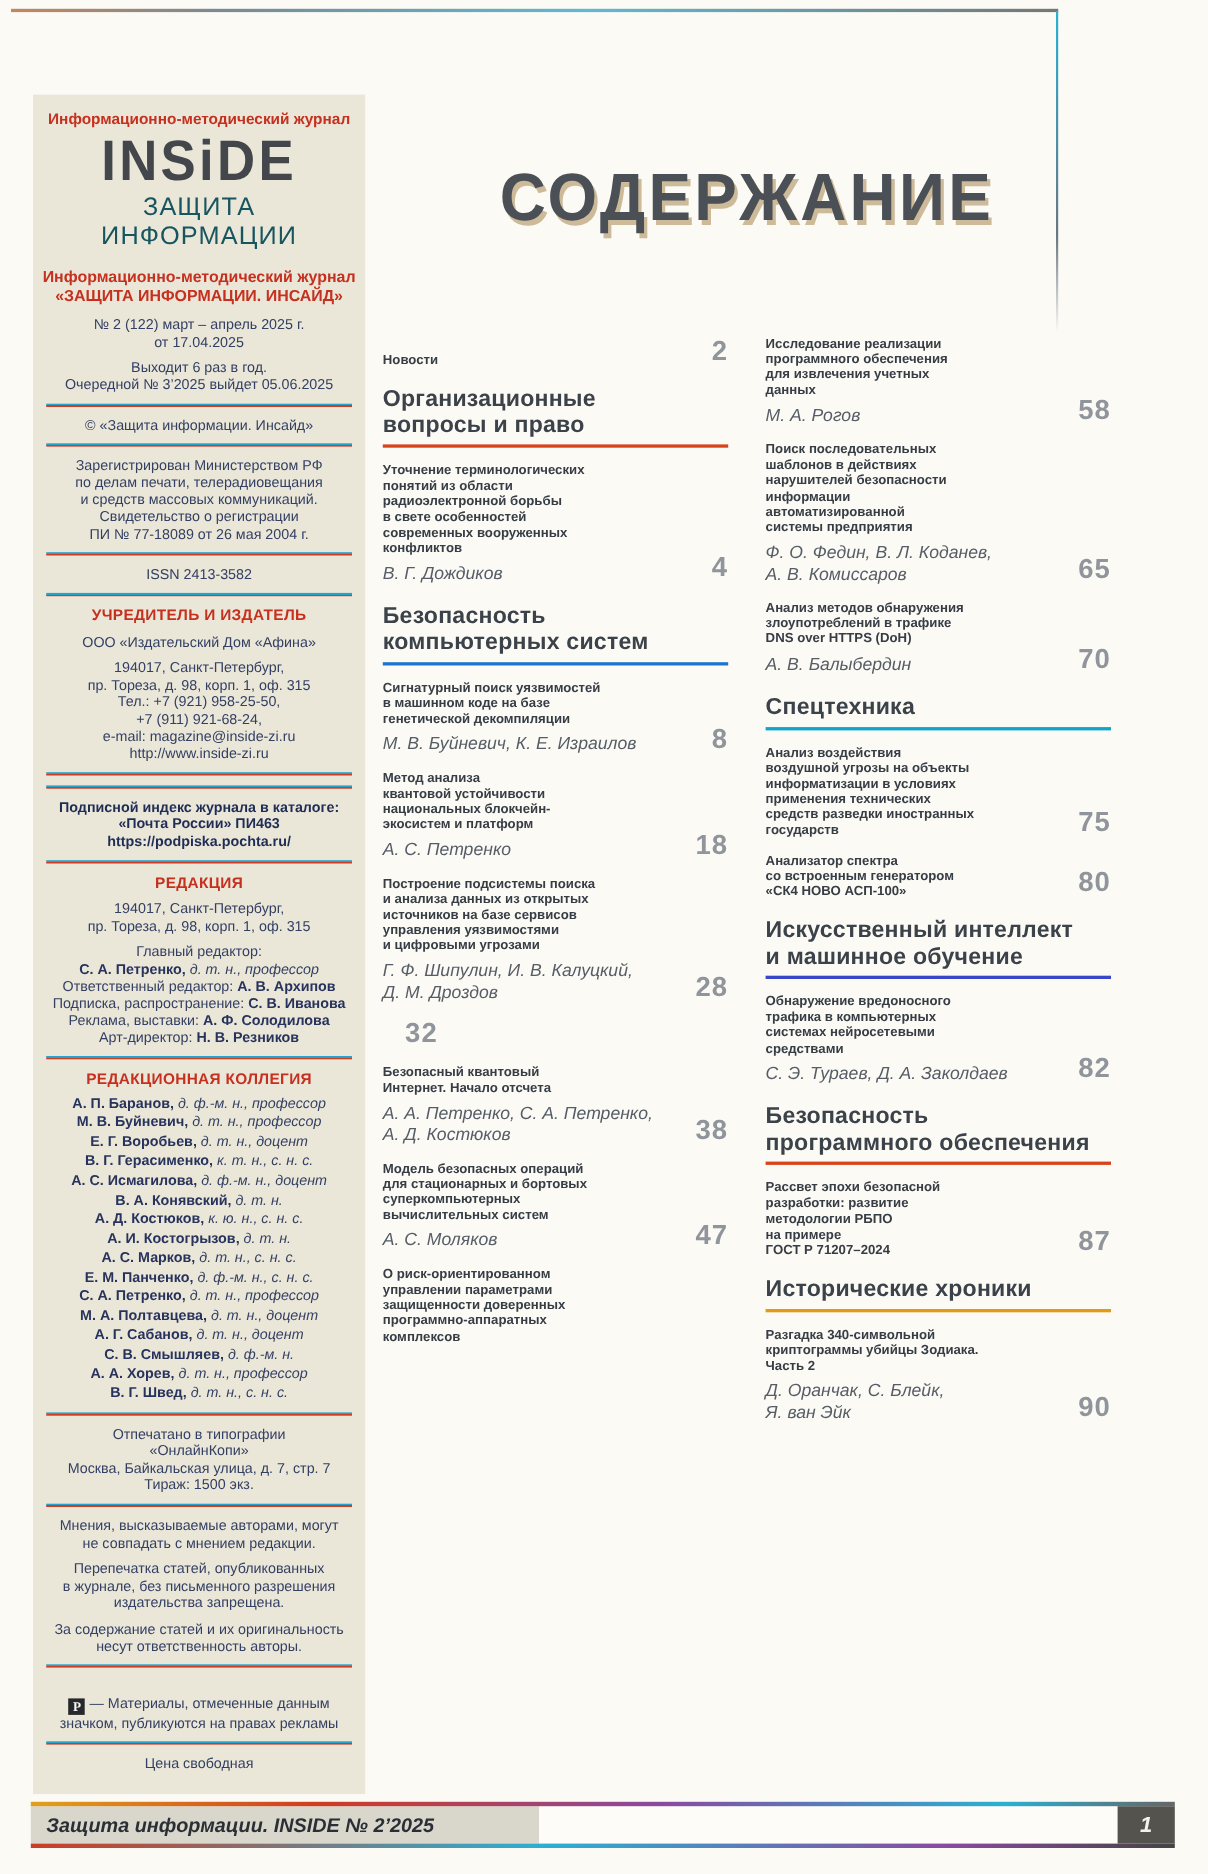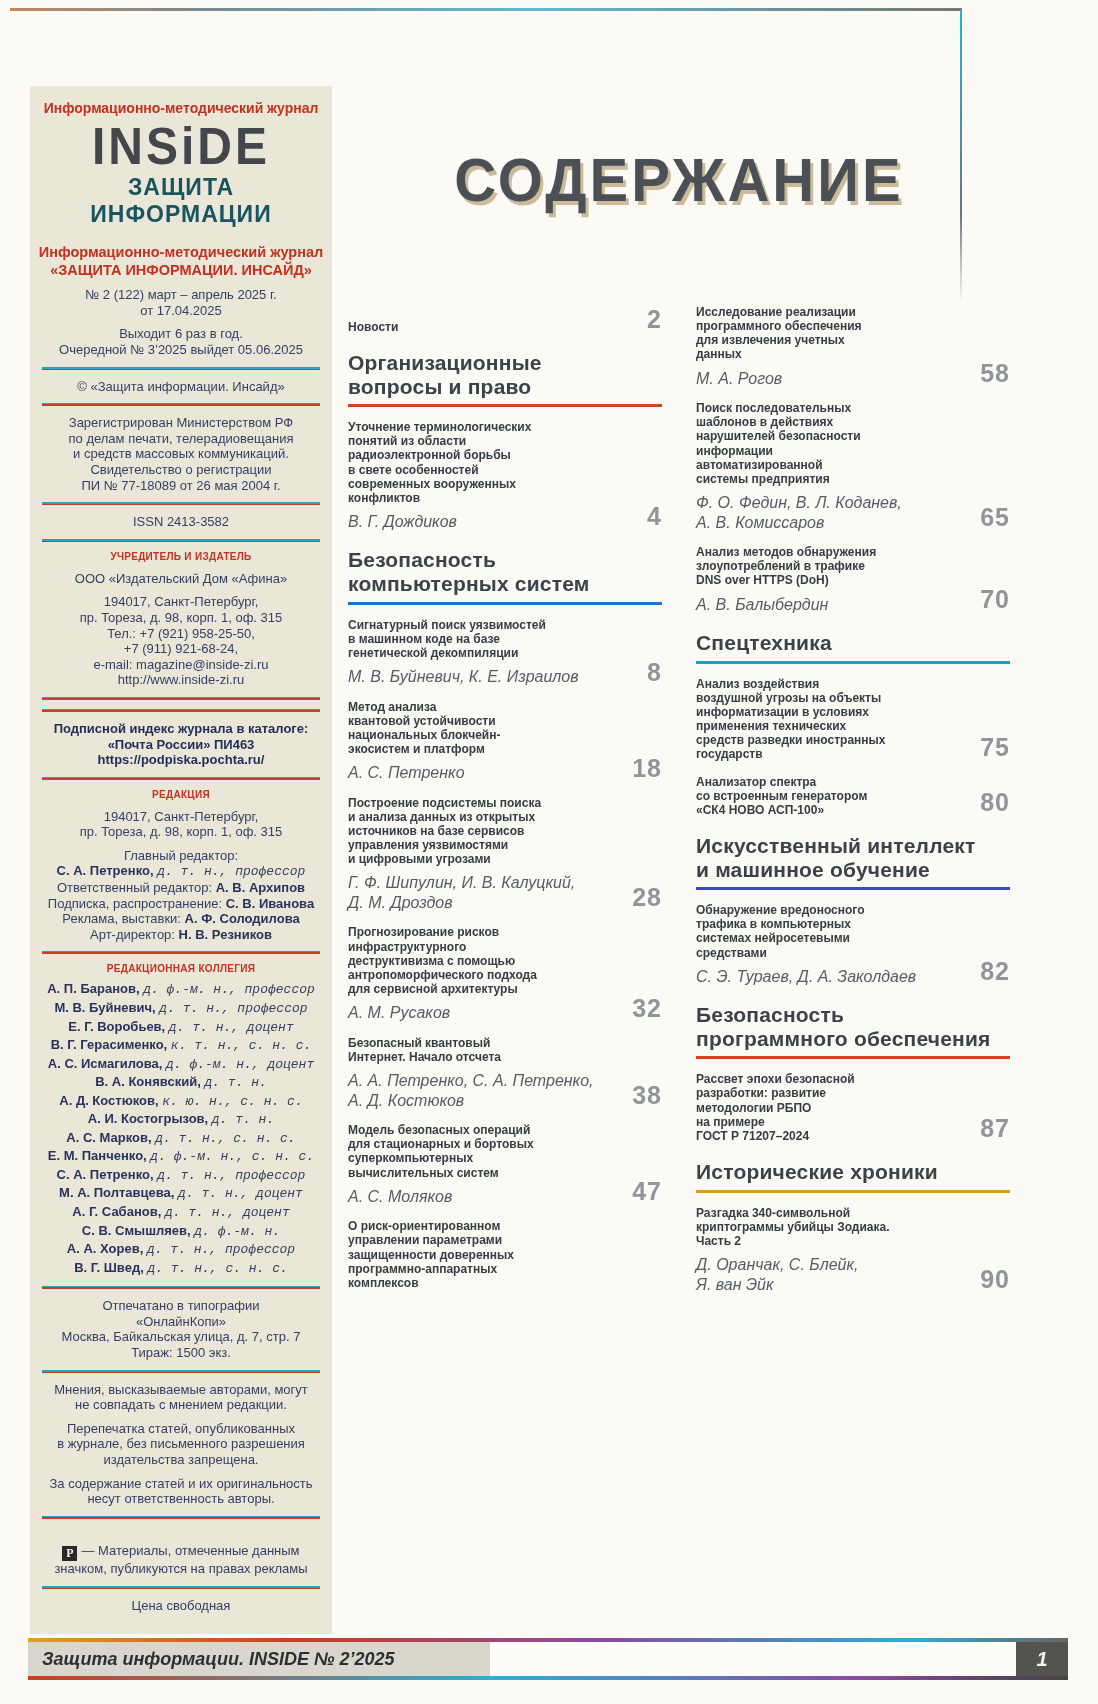--- a/index.html
+++ b/index.html
@@ -17,27 +17,27 @@
   
   .sidebar{
     position:absolute;left:30px;top:86px;width:302px;box-sizing:border-box;
     background:#eae7d8;padding:14px 8px 20px;text-align:center;
     font-size:13px;line-height:1.2;color:#333f63;
   }
   .sb-rule{height:3px;margin:9px 4px;background:linear-gradient(180deg,#24a3cf 50%,#cf3c22 50%);}
   .tagline{color:#c5301f;font-weight:bold;font-size:14px;}
   .logo-title{font-size:48px;font-weight:800;color:#43474c;letter-spacing:3px;line-height:1;
     margin-top:6px;transform:scaleY(1.08);}
-  .logo-sub{font-size:23px;font-weight:700;color:#18555f;letter-spacing:1px;margin-top:3px;}
+  .logo-sub{font-size:23px;font-weight:400;color:#18555f;letter-spacing:1px;margin-top:3px;}
   .jname{color:#c5301f;font-weight:bold;font-size:14.5px;line-height:1.25;margin-top:14px;white-space:pre-line;}
   .sb-block{margin-top:8px;white-space:pre-line;}
-  .sb-head{color:#c5301f;font-weight:bold;font-size:10px;letter-spacing:.3px;margin-bottom:5px;}
+  .sb-head{color:#c5301f;font-weight:bold;font-size:14px;letter-spacing:.3px;margin-bottom:5px;}
   .sb-bold{font-weight:bold;color:#1f2c55;}
   .chief-line .nm,.staff-row .nm,.board-row .nm{font-weight:bold;color:#27335c;}
-  .chief-line .dg,.staff-row .dg,.board-row .dg{font-style:italic;font-family:Liberation Mono, monospace;}
+  .chief-line .dg,.staff-row .dg,.board-row .dg{font-style:italic;}
   .board-row{line-height:1.35;}
   .ad-note{margin-top:8px;white-space:pre-line;}
   .ad-ico{display:inline-block;width:15px;height:15px;background:#26282c;color:#f5f5f2;
     font-weight:bold;font-size:12px;line-height:15px;vertical-align:-2px;margin-right:4px;
     font-family:"Liberation Serif",serif;}
   
   .main{position:absolute;left:348px;top:118px;width:662px;}
   .toc-title{
     margin:28px 0 92px;text-align:center;
     font-size:58px;font-weight:800;letter-spacing:3px;color:#4b5056;
@@ -316,28 +316,20 @@
 источников на базе сервисов
 управления уязвимостями
 и цифровыми угрозами</div>
             <div class="t-authors">Г. Ф. Шипулин, И. В. Калуцкий,
 Д. М. Дроздов</div>
           </div>
           <div class="t-page">28</div>
         </div>
 
         <div class="toc-art">
-          <div class="body">
-            <div class="t-title">Прогнозирование рисков
-инфраструктурного
-деструктивизма с помощью
-антропоморфического подхода
-для сервисной архитектуры</div>
-            <div class="t-authors">А. М. Русаков</div>
-          </div>
           <div class="t-page">32</div>
         </div>
 
         <div class="toc-art">
           <div class="body">
             <div class="t-title">Безопасный квантовый
 Интернет. Начало отсчета</div>
             <div class="t-authors">А. А. Петренко, С. А. Петренко,
 А. Д. Костюков</div>
           </div>

